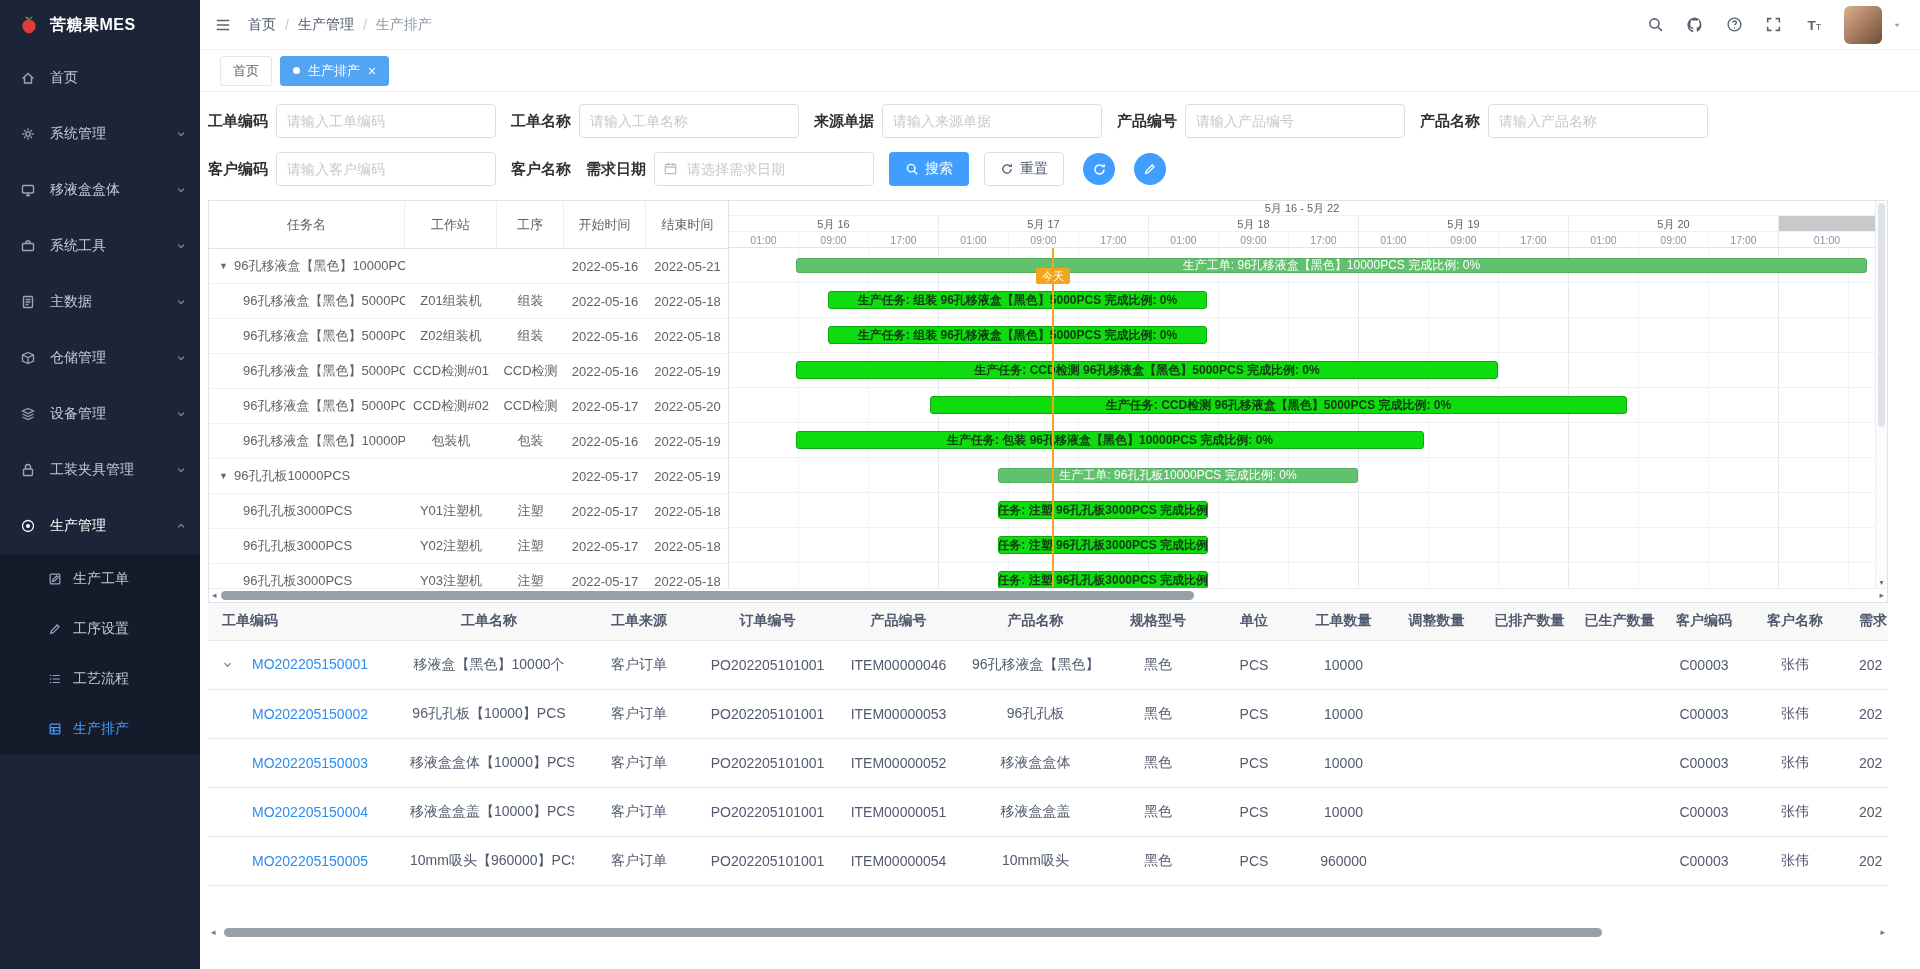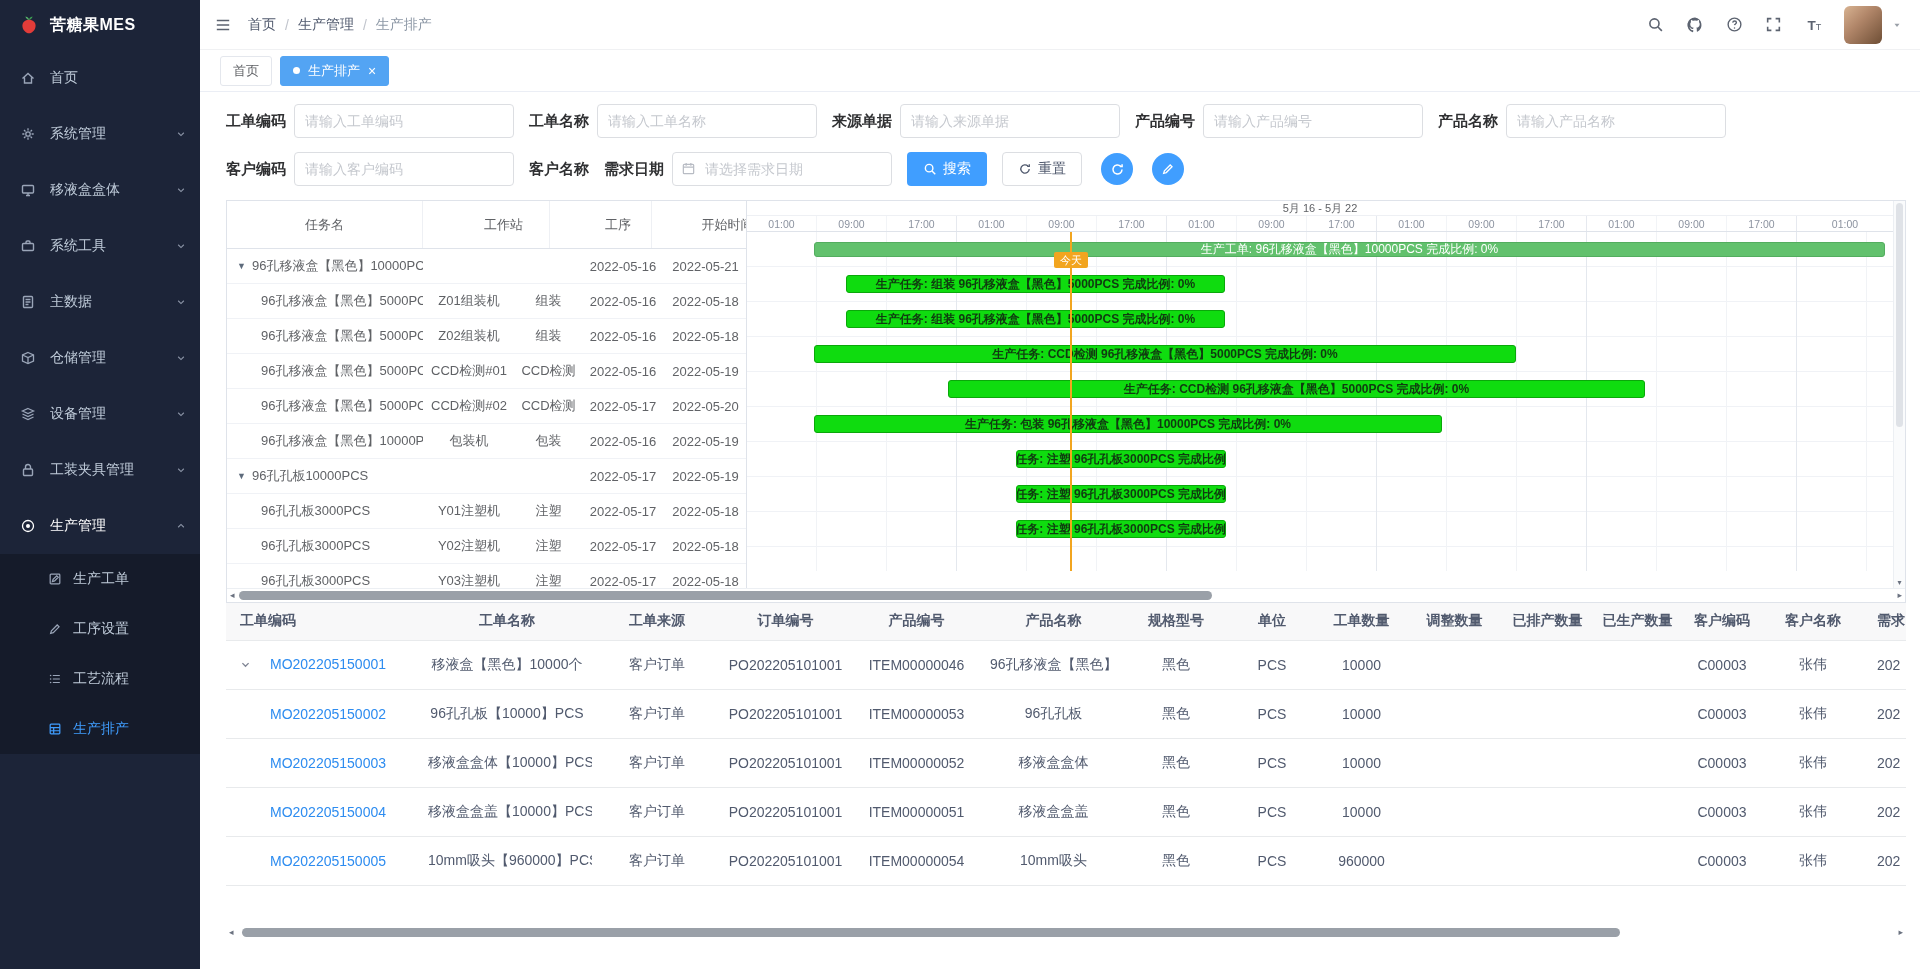--- a/index.html
+++ b/index.html
@@ -40,40 +40,40 @@
   .avatar { width:38px; height:38px; border-radius:6px; cursor:pointer;
             background:linear-gradient(135deg,#d8b392 0%,#b2876a 40%,#6e4e35 100%); }
   .caret { color:#9aa0a8; margin-left:-12px; cursor:pointer; }
 
   .tabbar { height:42px; flex-shrink:0; display:flex; align-items:center; gap:8px; padding:0 20px; border-bottom:1px solid #ebeef5; }
   .tab { height:30px; display:inline-flex; align-items:center; gap:8px; padding:0 12px; border:1px solid #e4e7ed; border-radius:3px; font-size:13px; color:#606266; background:#fff; cursor:pointer; }
   .tab.active { background:var(--tab-active,#53a4f3); border-color:var(--tab-active,#53a4f3); color:#fff; }
   .tab .dot { width:7px; height:7px; border-radius:50%; background:#fff; }
   .tab .close { font-size:14px; line-height:1; }
 
-  .content { flex:1; padding:12px 26px 0; overflow:hidden; }
+  .content { flex:1; padding:12px 8px 0; overflow:hidden; }
 
   
   .filter-row { display:flex; align-items:center; gap:15px; margin-bottom:14px; }
   .f-group { display:flex; align-items:center; gap:8px; }
   .f-label { font-weight:bold; color:#303133; font-size:15px; white-space:nowrap; }
   .f-input { width:220px; height:34px; border:1px solid #dcdee2; border-radius:4px; padding:0 10px; font-size:14px; color:#515a6e; outline:none; background:#fff; }
   .f-input::placeholder { color:#c5c8ce; }
   .date-wrap { position:relative; }
   .date-wrap .f-input { padding-left:32px; }
   .cal-icon { position:absolute; left:9px; top:9px; color:#b8bcc4; }
   .btn { height:34px; border-radius:4px; font-size:14px; display:inline-flex; align-items:center; gap:6px; padding:0 15px; cursor:pointer; border:1px solid transparent; background:#fff; }
   .btn-primary { background:var(--accent,#409eff); color:#fff; }
   .btn-default { border-color:#dcdee2; color:#515a6e; }
   .btn-circle { width:32px; height:32px; border-radius:50%; border:none; background:var(--accent,#409eff); color:#fff; display:inline-flex; align-items:center; justify-content:center; cursor:pointer; margin-left:4px; }
 
   
   .gantt { width:1680px; margin-top:8px; display:grid; grid-template-columns:520px 1146px 12px; grid-template-rows:387px 14px; border:1px solid #dfe3ea; background:#fff; }
   .g-left { grid-column:1; grid-row:1; border-right:1px solid #dfe3ea; overflow:hidden; }
-  .g-lhead { display:grid; grid-template-columns:196px 92px 67px 82px 83px; height:48px; border-bottom:1px solid #dfe3ea; color:#606266; font-size:13px;gap:35px; }
+  .g-lhead { display:grid; grid-template-columns:196px 92px 67px 82px 83px; height:48px; border-bottom:1px solid #dfe3ea; color:#606266; font-size:13px; }
   .g-lhead .h { display:flex; align-items:center; justify-content:center; border-right:1px solid #eef0f4; }
   .g-lhead .h:last-child { border-right:none; }
   .g-lbody { height:339px; overflow:hidden; }
   .g-lrow { display:grid; grid-template-columns:196px 92px 67px 82px 83px; height:35px; border-bottom:1px solid #f0f2f6; align-items:center; font-size:13px; color:#606266; cursor:pointer; }
   .g-lrow .c { text-align:center; overflow:hidden; white-space:nowrap; }
   .g-lrow .t { font-size:13px; }
   .g-name { display:flex; align-items:center; gap:6px; padding-left:34px; overflow:hidden; white-space:nowrap; text-align:left !important; }
   .g-lrow.parent .g-name { padding-left:10px; }
   .tri { font-size:9px; color:#5e6b7c; flex-shrink:0; }
 
@@ -549,20 +549,28 @@
               <div class="c">Y03注塑机</div>
                 <div class="c">注塑</div>
               <div class="c t">2022-05-17</div>
                 <div class="c t">2022-05-18</div>
             </div>
           </div>
         </div>
 
         <div class="g-right">
           <div class="g-range">5月 16 - 5月 22</div>
+          <div class="g-days">
+            <div class="g-day">5月 16</div>
+            <div class="g-day">5月 17</div>
+            <div class="g-day">5月 18</div>
+            <div class="g-day">5月 19</div>
+            <div class="g-day">5月 20</div>
+            <div class="g-day weekend"></div>
+          </div>
           <div class="g-hours">
             <div class="g-hour">01:00</div>
               <div class="g-hour">09:00</div>
               <div class="g-hour db">17:00</div>
             <div class="g-hour">01:00</div>
               <div class="g-hour">09:00</div>
               <div class="g-hour db">17:00</div>
             <div class="g-hour">01:00</div>
               <div class="g-hour">09:00</div>
               <div class="g-hour db">17:00</div>
@@ -598,20 +606,25 @@
                 </div>
               </div>
             <div class="bar-row">
                 <div class="gbar task" style="left: 201px; width: 697px;">
                   <span>生产任务: CCD检测 96孔移液盒【黑色】5000PCS 完成比例: 0%</span>
                 </div>
               </div>
             <div class="bar-row">
                 <div class="gbar task" style="left: 67px; width: 628px;">
                   <span>生产任务: 包装 96孔移液盒【黑色】10000PCS 完成比例: 0%</span>
+                </div>
+              </div>
+            <div class="bar-row">
+                <div class="gbar parent" style="left: 269px; width: 360px;">
+                  <span>生产工单: 96孔孔板10000PCS 完成比例: 0%</span>
                 </div>
               </div>
             <div class="bar-row">
                 <div class="gbar task" style="left: 269px; width: 210px;">
                   <span>生产任务: 注塑 96孔孔板3000PCS 完成比例: 0%</span>
                 </div>
               </div>
             <div class="bar-row">
                 <div class="gbar task" style="left: 269px; width: 210px;">
                   <span>生产任务: 注塑 96孔孔板3000PCS 完成比例: 0%</span>

